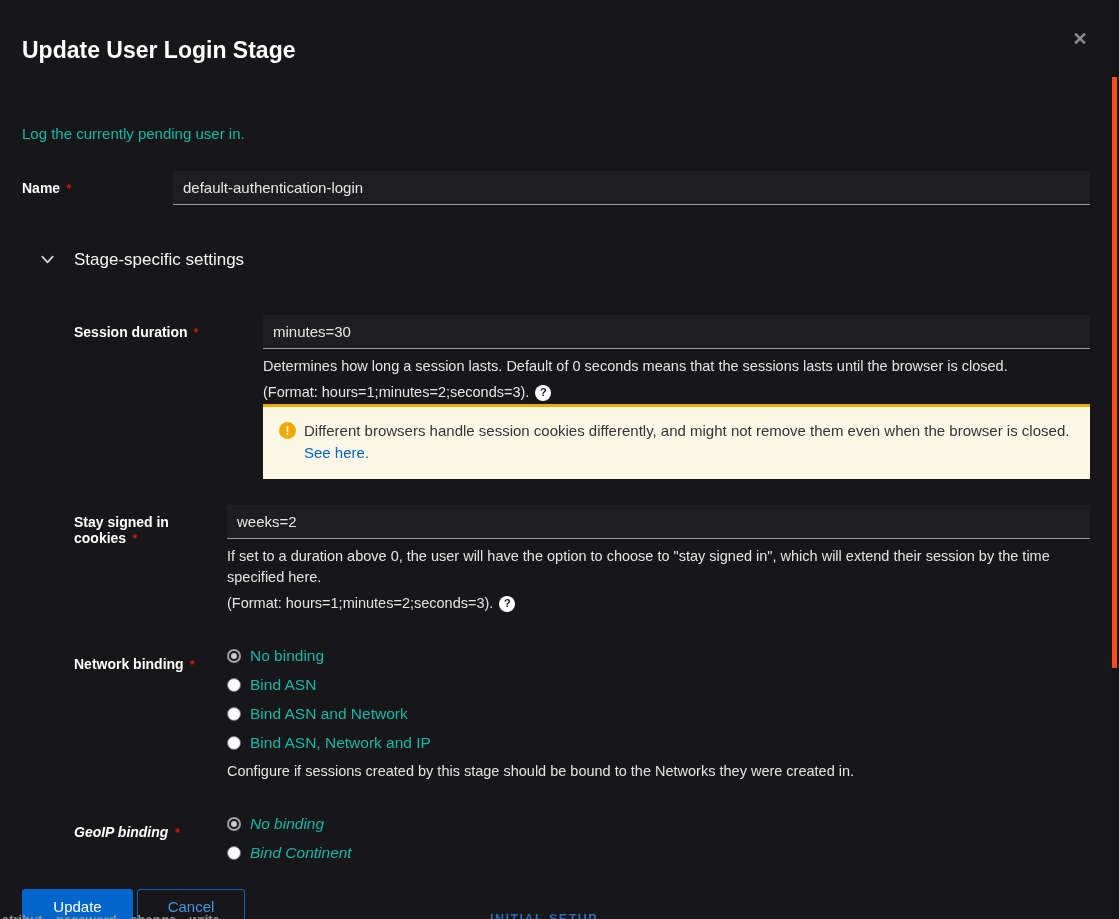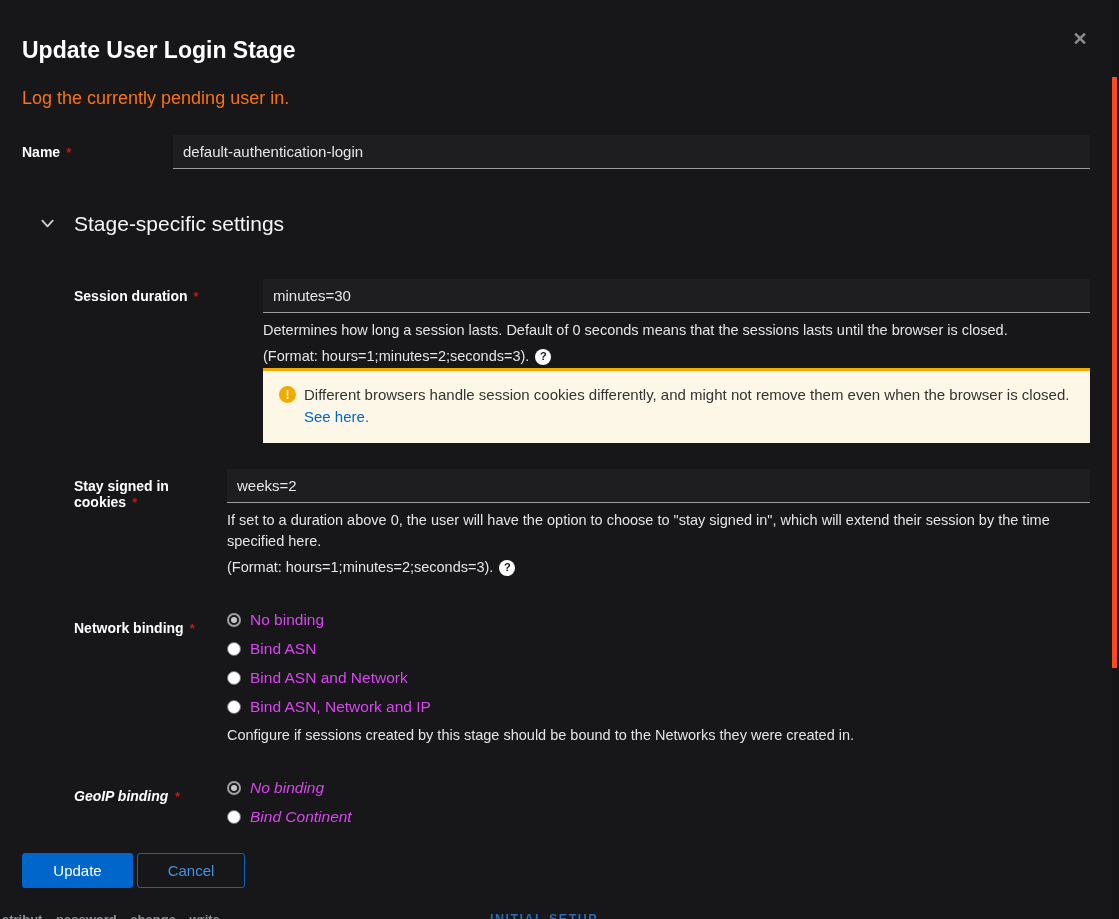--- a/index.html
+++ b/index.html
@@ -9,41 +9,41 @@
     background:#17171a;
     font-family:"Liberation Sans", sans-serif;
     color:#ffffff;
   }
   .content { position:absolute; left:22px; top:12px; width:1068px; }
 
   .modal-title { margin:24px 0 0 0; font-size:23px; line-height:28px; font-weight:700; color:#fff; }
   .close-btn { position:absolute; top:28px; right:28px; width:22px; height:22px;
     color:#8a8d90; font-size:18px; font-weight:700; line-height:22px; text-align:center; cursor:pointer; }
 
-  .desc { margin-top:26px; font-size:18px; line-height:16px; color:#f97316; }
+  .desc { margin-top:62px; font-size:15px; line-height:16px; color:#14b8a6; }
 
   .frow { display:flex; align-items:flex-start; }
   .frow.inner { padding-left:52px; }
   .flabel { width:151px; flex:0 0 151px; padding-top:9px; font-size:14px; font-weight:700; color:#fff; line-height:16px; }
   .frow.inner .flabel { width:153px; flex:0 0 153px; }
   .req { color:#c9190b; font-size:13px; margin-left:6px; }
   .fcol { flex:1 1 auto; min-width:0; }
 
   .txt-input {
     display:block; width:100%; height:34px; padding:6px 10px;
     background:#1e1e21; color:#e6e6e6; font-size:15px;
     font-family:"Liberation Sans", sans-serif;
     border:0; border-bottom:1px solid #9a9da0; outline:none;
   }
 
   .row-name { margin-top:29px; }
 
   .expander { margin-top:44px; display:flex; align-items:center; padding-left:18px; cursor:pointer; }
   .expander .chev { width:15px; height:15px; margin-right:19px; flex:0 0 15px; }
-  .expander .exp-label { font-size:21px; color:#f5f5f5; line-height:21px; }
+  .expander .exp-label { font-size:17px; color:#f5f5f5; line-height:21px; }
 
   .group { margin-top:45px;gap:36px; }
   .group-stay { margin-top:26px; }
   .group-net { margin-top:35px; }
   .group-geo { margin-top:35px;font-style:italic; }
 
   .help { margin-top:7px; font-size:14.5px; line-height:21px; color:#e4e4e4; }
   .format-line { margin-top:7px; font-size:14.5px; line-height:17px; color:#e4e4e4; display:flex; align-items:center; }
   .q-icon { display:inline-flex; align-items:center; justify-content:center;
     width:16px; height:16px; margin-left:6px; border-radius:50%;
@@ -59,21 +59,21 @@
   .warn-text { font-size:15px; line-height:22px; color:#333333; }
   .warn-link { color:#0066cc; cursor:pointer; }
 
   .radio-row { display:flex; align-items:center; height:18px; margin-bottom:11px; }
   .radio-row:last-of-type { margin-bottom:0; }
   .radio { width:14px; height:14px; border-radius:50%; flex:0 0 14px; margin-right:9px; position:relative; }
   .radio.unchecked { background:#ffffff; border:1px solid #6a6e73; }
   .radio.checked { background:#1b1b1e; border:2px solid #9c9fa3; }
   .radio.checked::after { content:""; position:absolute; left:2px; top:2px; width:6px; height:6px;
     border-radius:50%; background:#c9c9c9; }
-  .radio-label { font-size:15.5px; color:#d946ef; line-height:18px; cursor:pointer; }
+  .radio-label { font-size:15.5px; color:#14b8a6; line-height:18px; cursor:pointer; }
   .radio-help { margin-top:9px; font-size:14.5px; line-height:17px; color:#e4e4e4; }
 
   .btn-row { margin-top:27px; display:flex; align-items:center; }
   .btn { height:35px; font-size:15px; font-family:Liberation Sans, sans-serif;
     border-radius:3px; padding:0 24px; cursor:pointer; }
   .btn-primary { background:#0066cc; color:#ffffff; border:0; min-width:111px; }
   .btn-secondary { background:transparent; color:#4394e5; border:1px solid #0f62c2; margin-left:4px; min-width:108px; }
 
   .scrollbar-track { position:absolute; top:0; right:0; width:7px; height:919px; background:#141417; }
   .scrollbar-thumb { position:absolute; top:77px; right:2px; width:5px; height:591px; background:#fb4b1e; }

